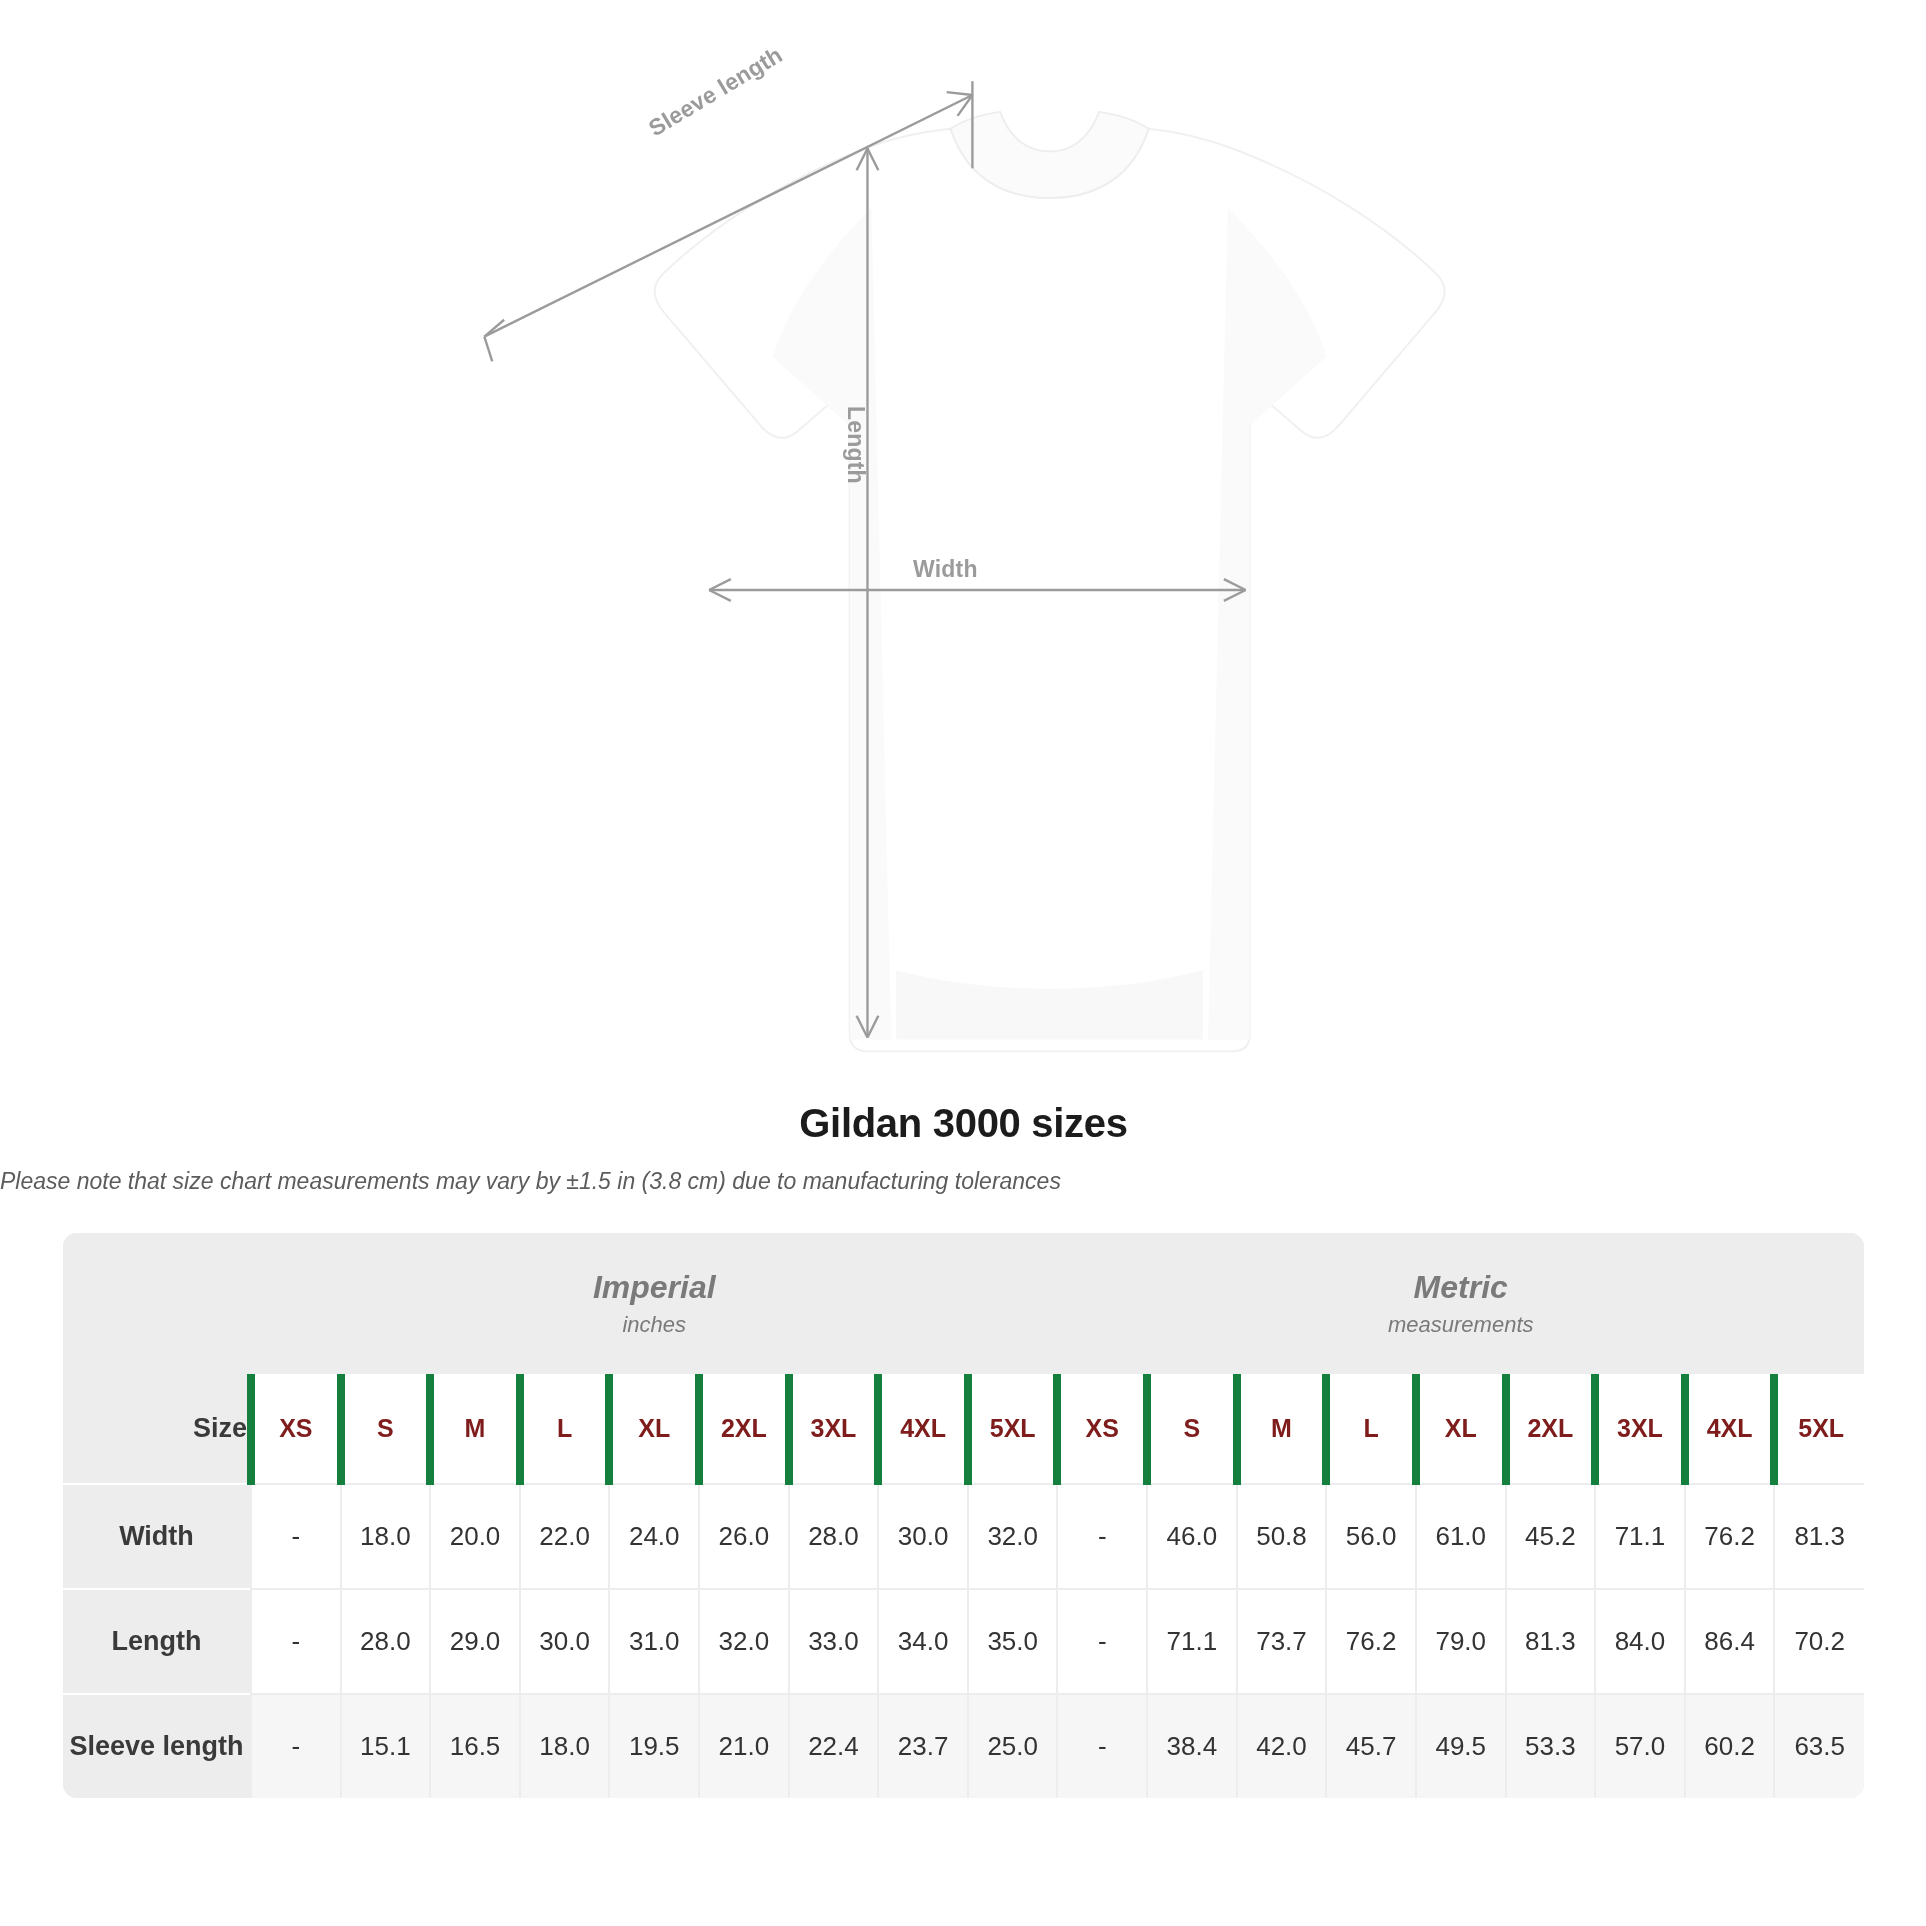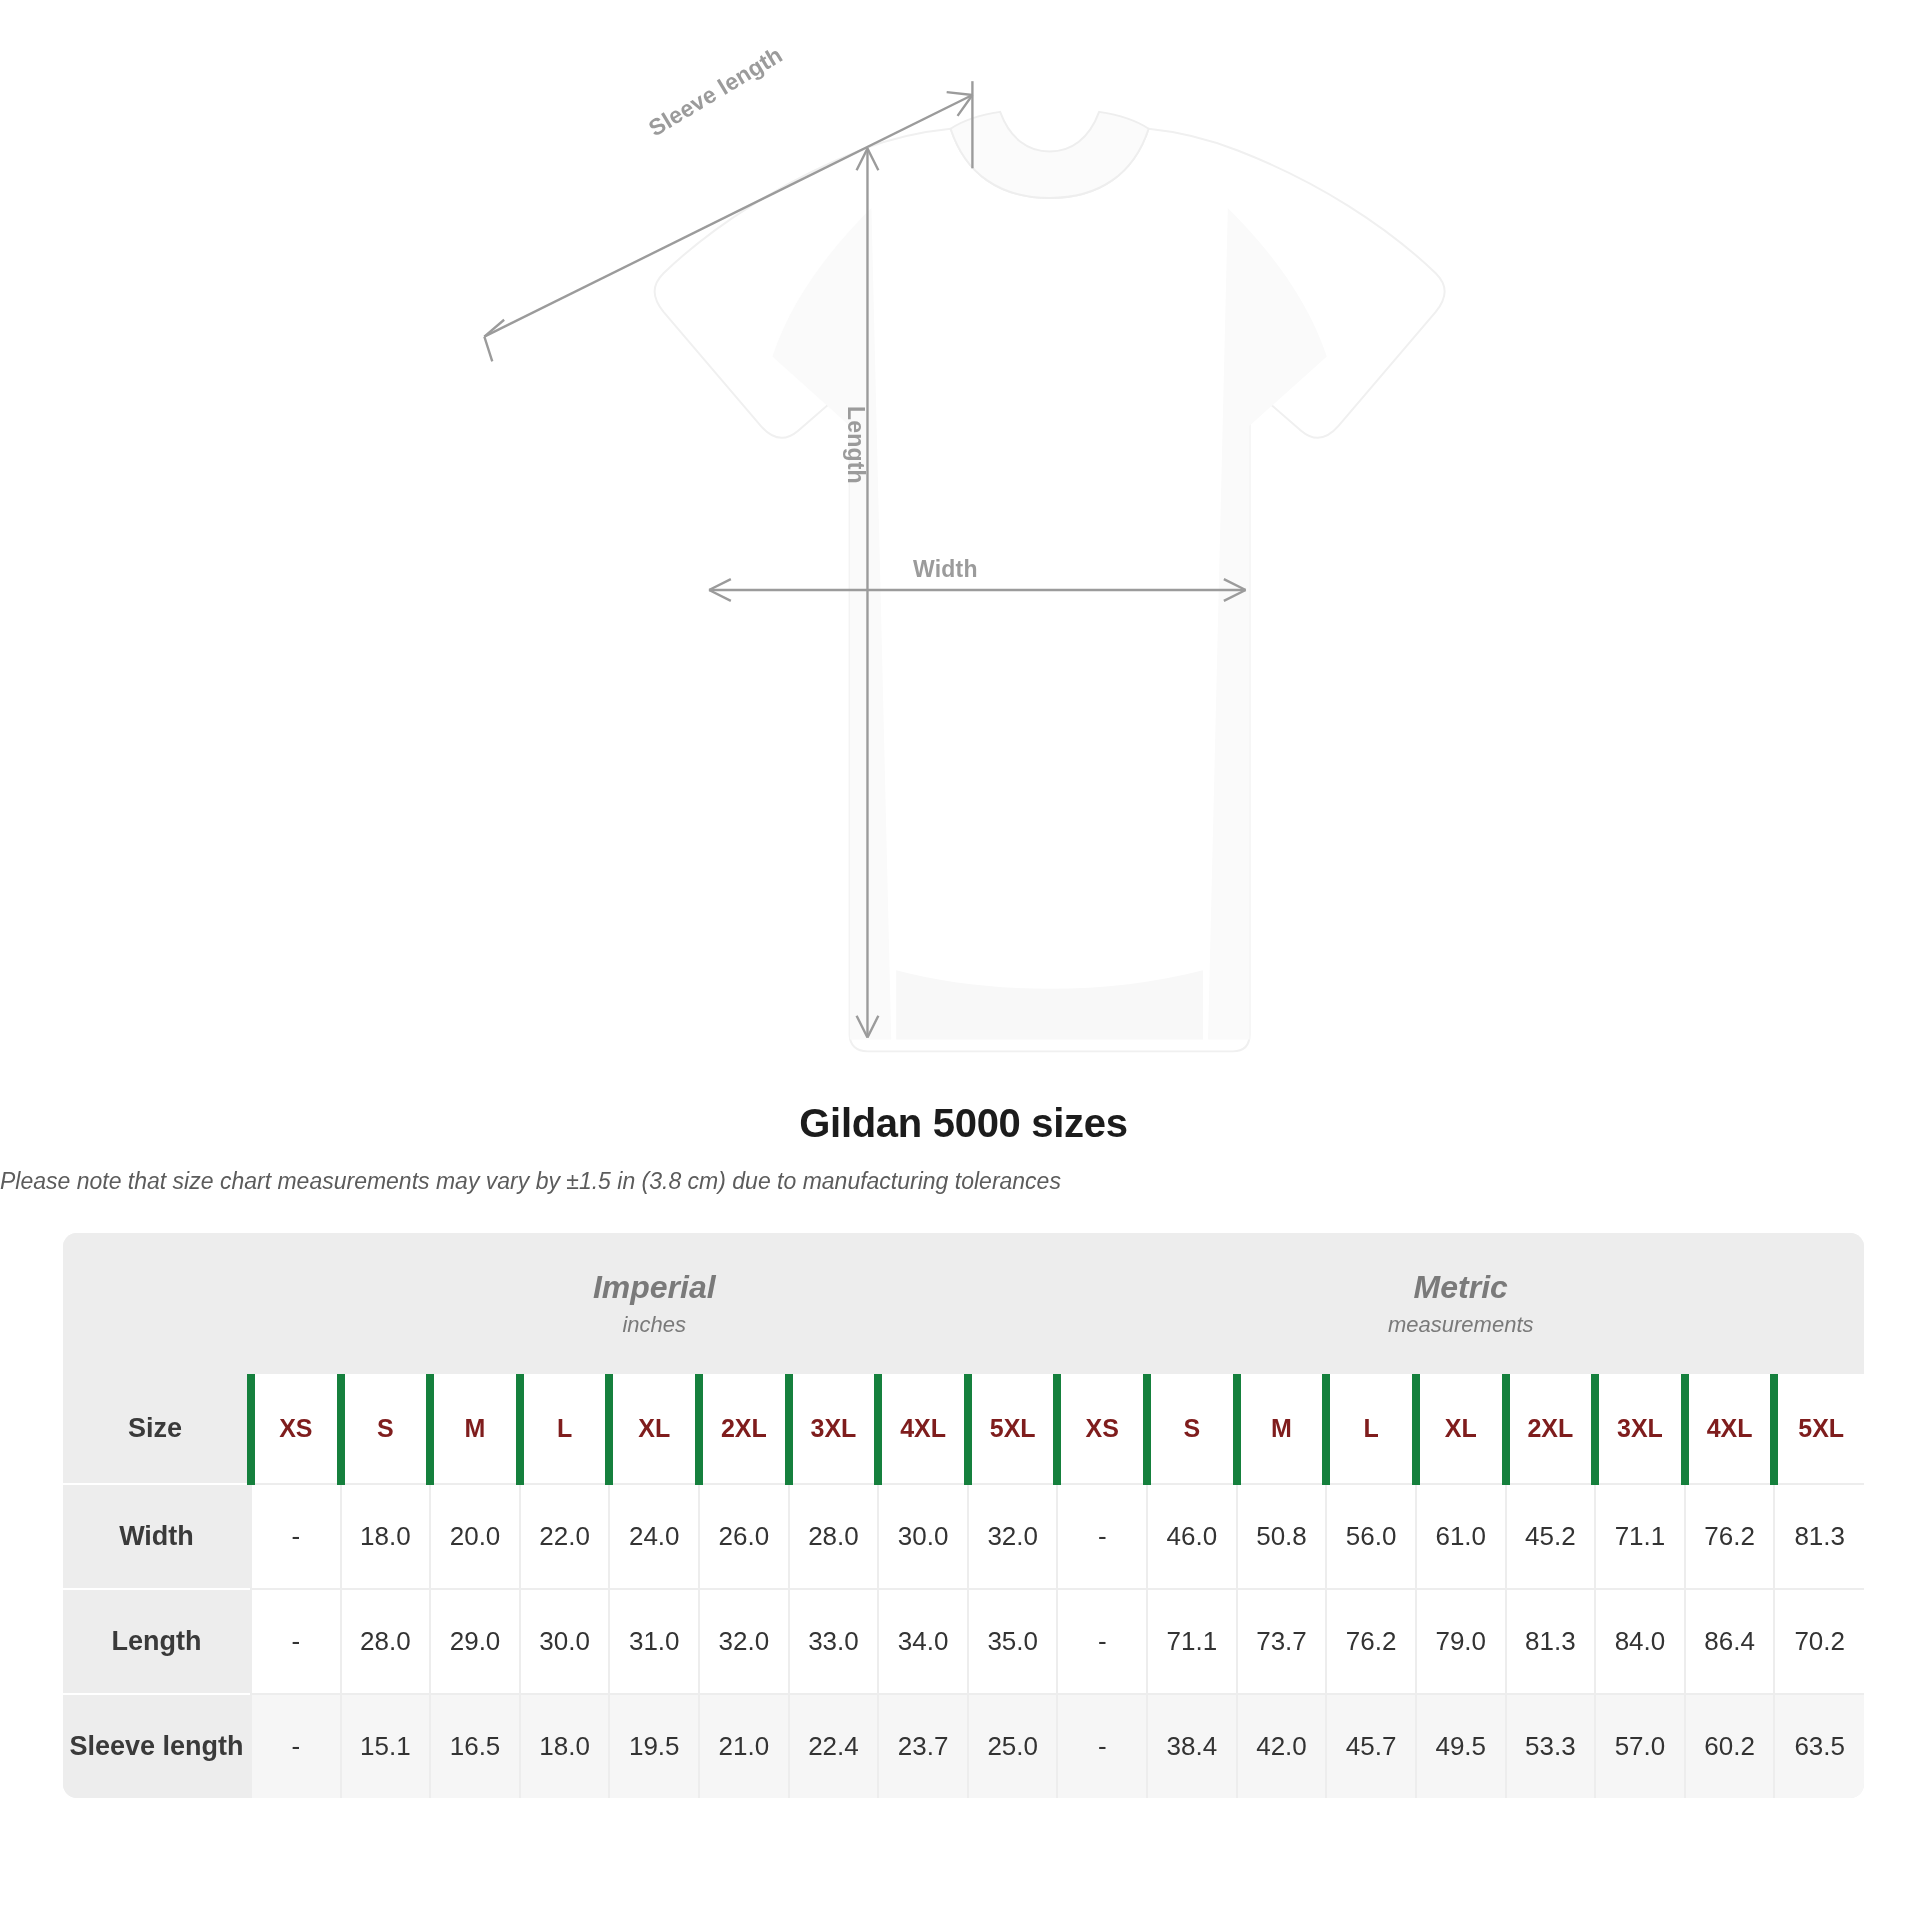--- a/index.html
+++ b/index.html
@@ -117,20 +117,21 @@
     font-weight: bold;
     color: #7f1d1d;
     background: #ffffff;
     border-left: 8px solid #15803d;
   }
   tr.head-row td.rowlabel {
     background: #ededed;
     border-left: none;
     font-size: 27px;
     color: #3a3a3a;
+    text-align: right;
   }
   tr.data-row td {
     height: 103px;
     font-size: 26px;
     color: #333;
     background: #ffffff;
     border-left: 2px solid #ededed;
     border-top: 2px solid #ededed;
   }
   tr.data-row td.rowlabel {
@@ -206,21 +207,21 @@
         <path d="M716,596 l 22,-11 M716,596 l 22,11"></path>
         <path d="M1258,596 l -22,-11 M1258,596 l -22,11"></path>
       </g>
     </svg>
 
     <div class="dim-label lbl-sleeve">Sleeve length</div>
     <div class="dim-label lbl-length">Length</div>
     <div class="dim-label lbl-width">Width</div>
   </div>
 
-  <h1 class="title">Gildan 5000 sizes</h1>
+  <h1 class="title">Gildan 3000 sizes</h1>
   <p class="subtitle">Please note that size chart measurements may vary by ±1.5 in (3.8 cm) due to manufacturing tolerances</p>
 
   <div class="table-wrap">
     <table class="size-table">
       <colgroup>
         <col class="c-label">
         <col span="18">
       </colgroup>
       <tbody>
         <tr>

